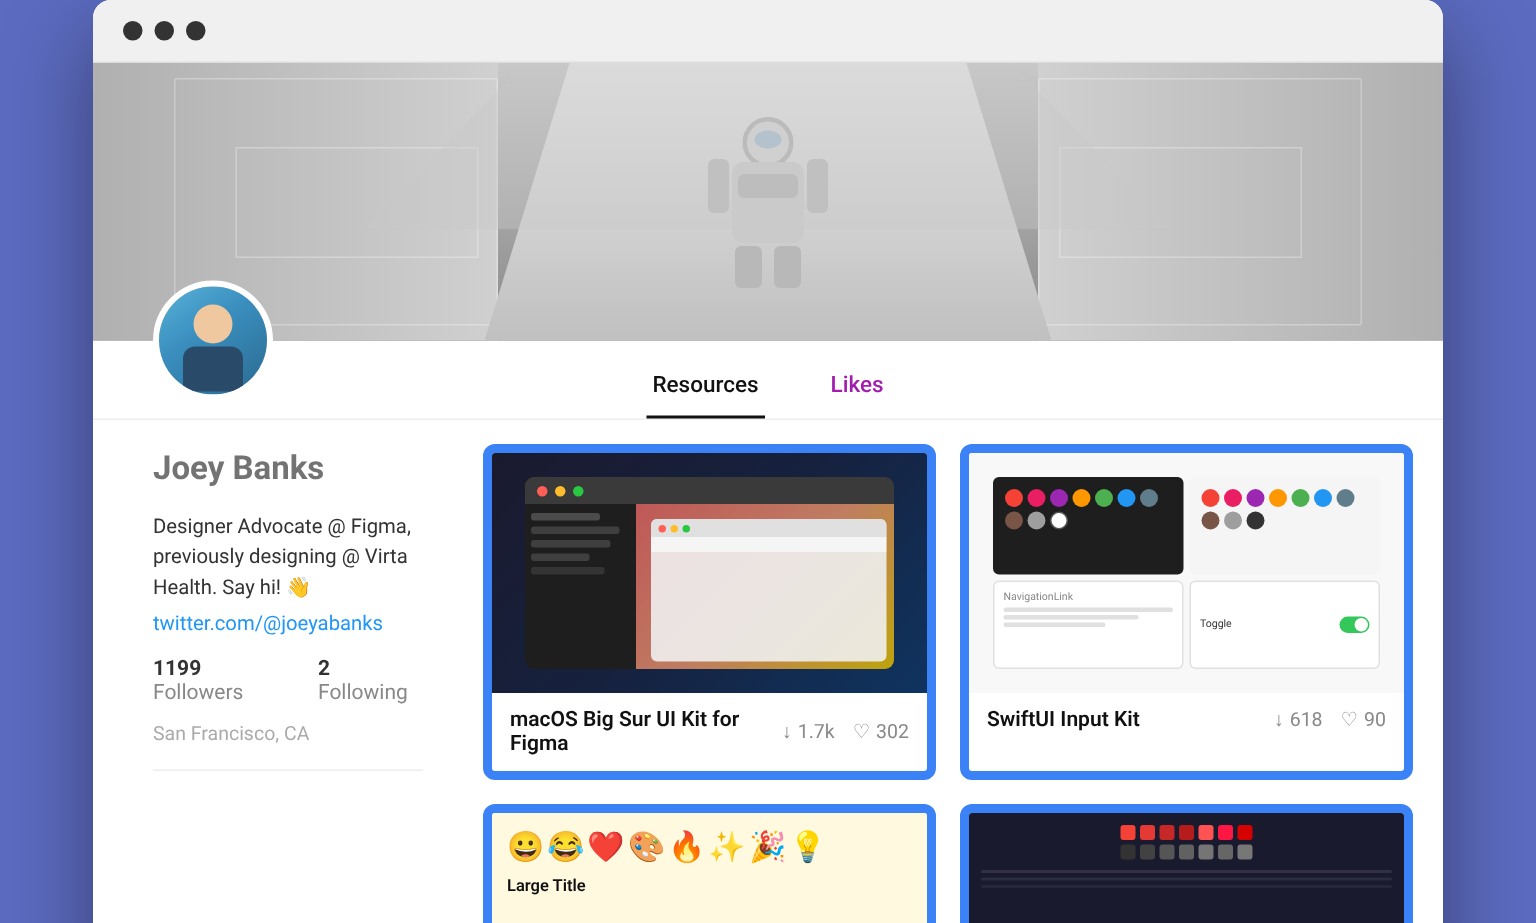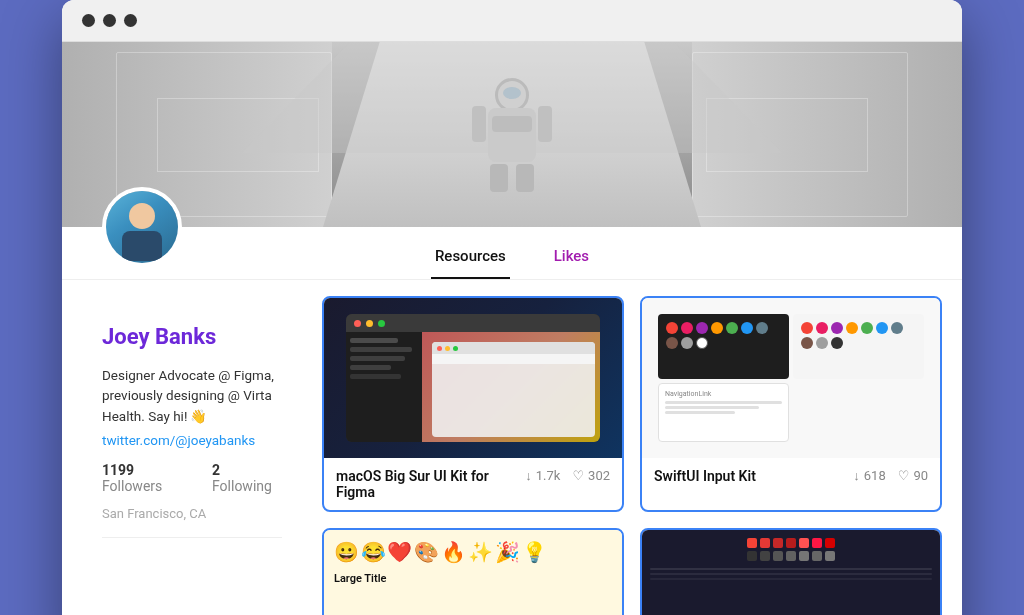--- a/index.html
+++ b/index.html
@@ -100,22 +100,22 @@
       background: #fff;
     }
     .sidebar {
       width: 260px;
       flex-shrink: 0;
       padding: 20px 40px 20px 40px;
     }
     .profile-name {
       font-size: 22px;
       font-weight: 700;
-      color: #6d28d9;
-      margin-top: 24px;
+      color: #737373;
+      margin-top: 0;
     }
     .profile-handle {
       font-size: 14px;
       color: #888;
       margin-top: 2px;
     }
     .follow-btn {
       margin-top: 14px;
       background: #2196f3;
       color: #fff;
@@ -182,21 +182,21 @@
     }
     .resources-grid {
       display: grid;
       grid-template-columns: 1fr 1fr;
       gap: 16px;
     }
     .resource-card {
       background: #fff;
       border-radius: 8px;
       overflow: hidden;
-      border: 2px solid #3b82f6;
+      border: 6px solid #3b82f6;
       cursor: pointer;
     }
     .card-thumbnail {
       width: 100%;
       height: 160px;
       background: #f0f0f0;
       position: relative;
       overflow: hidden;
     }
     .card-thumb-macos {
@@ -249,21 +249,21 @@
     .card-thumb-swiftui {
       background: #f8f8f8;
       display: flex;
       align-items: center;
       justify-content: center;
       padding: 8px;
     }
     .card-info {
       padding: 10px 12px;
       display: flex;
-      align-items: flex-start;
+      align-items: center;
       justify-content: space-between;
     }
     .card-title {
       font-size: 14px;
       font-weight: 600;
       color: #111;
     }
     .card-stats {
       display: flex;
       gap: 12px;
@@ -465,20 +465,26 @@
                 </div>
               </div>
 
               <div style="background:#fff;border-radius:4px;padding:6px;border:1px solid #e0e0e0;">
                 <div style="font-size:7px;color:#888;margin-bottom:3px;">NavigationLink</div>
                 <div style="height:3px;background:#e0e0e0;border-radius:2px;margin-bottom:2px;"></div>
                 <div style="height:3px;background:#e0e0e0;border-radius:2px;margin-bottom:2px;width:80%;"></div>
                 <div style="height:3px;background:#e0e0e0;border-radius:2px;width:60%;"></div>
               </div>
 
+              <div style="background:#fff;border-radius:4px;padding:6px;border:1px solid #e0e0e0;display:flex;align-items:center;justify-content:space-between;">
+                <span style="font-size:7px;color:#333;">Toggle</span>
+                <div style="width:20px;height:11px;background:#34c759;border-radius:6px;position:relative;">
+                  <div style="position:absolute;right:1px;top:1px;width:9px;height:9px;border-radius:50%;background:#fff;"></div>
+                </div>
+              </div>
             </div>
           </div>
           <div class="card-info">
             <div class="card-title">SwiftUI Input Kit</div>
             <div class="card-stats">
               <span class="card-stat">
                 <span>↓</span>
                 <span>618</span>
               </span>
               <span class="card-stat">

